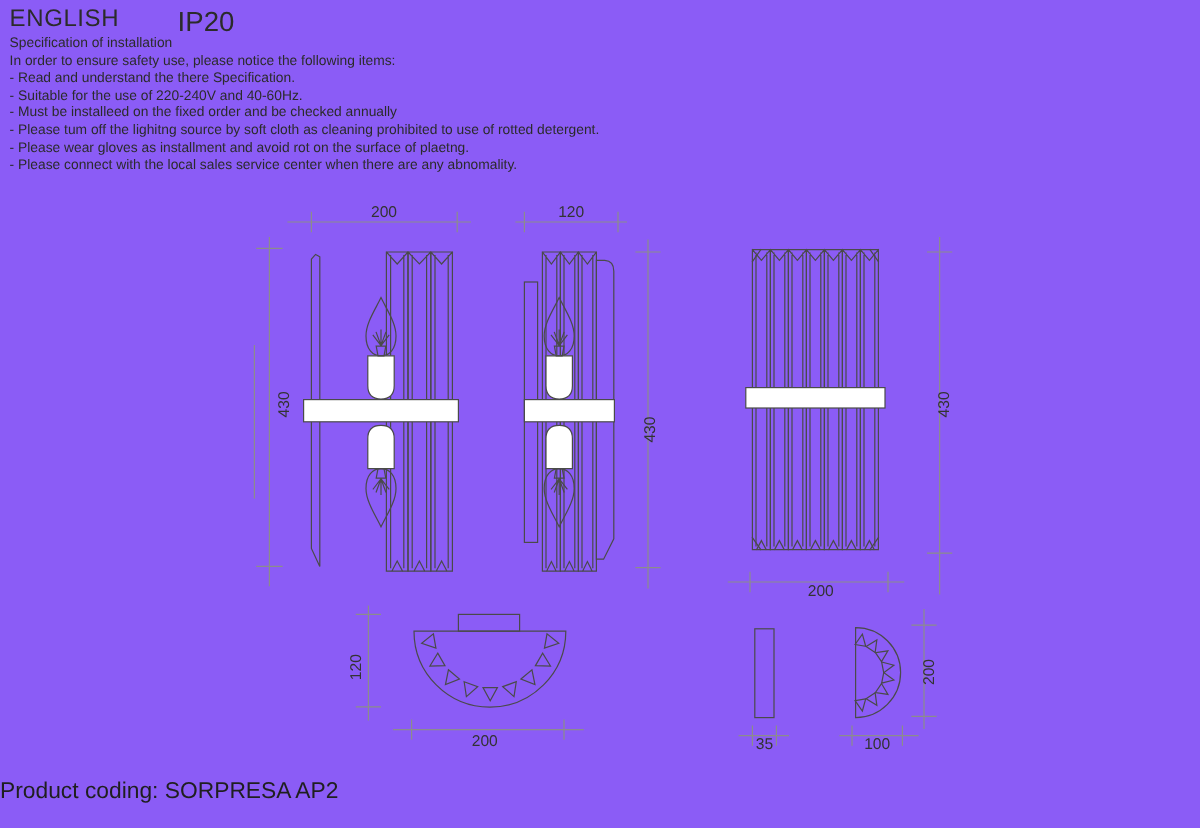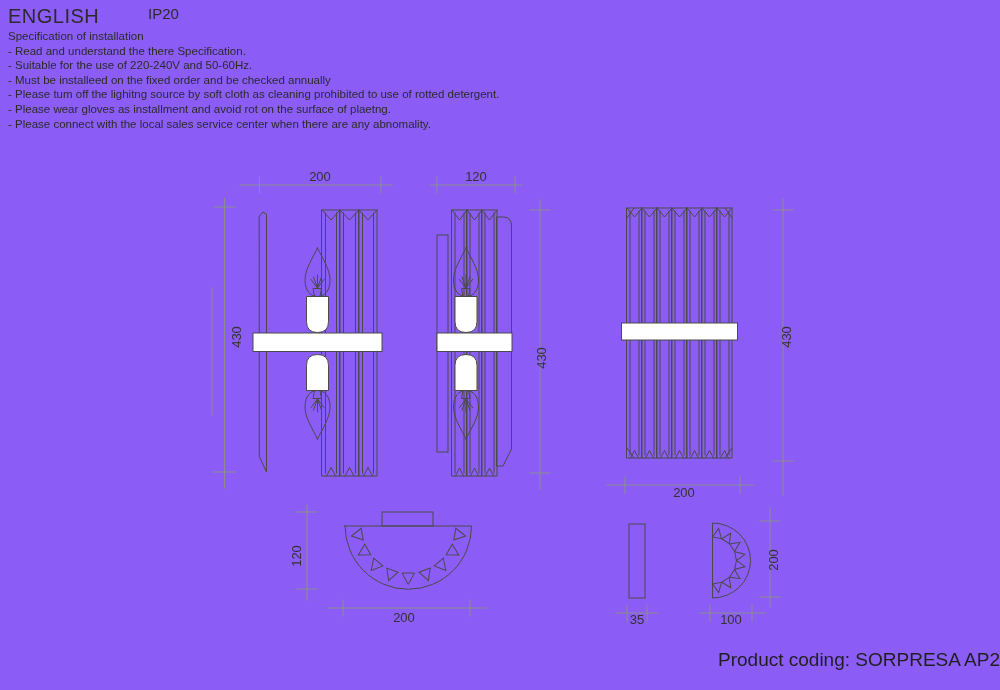--- a/index.html
+++ b/index.html
@@ -1,39 +1,40 @@
 <!DOCTYPE html>
 <html><head>
 <meta charset="utf-8">
 <style>
   html,body{margin:0;padding:0;background:#fff;}
   .page{position:relative;width:1000px;height:690px;background:#8b5cf6;overflow:hidden;
         font-family:"Liberation Sans",sans-serif;color:#2b2b2b;}
   .hdr-lang{position:absolute;left:8px;top:5px;font-size:20px;letter-spacing:.5px;}
-  .hdr-ip{position:absolute;left:148px;top:5px;font-size:15px;}
+  .hdr-ip{position:absolute;left:148px;top:5px;font-size:23px;}
   .spec{position:absolute;left:8px;top:29px;font-size:11.5px;line-height:14.6px;white-space:nowrap;}
   .drawing-svg{position:absolute;left:0;top:0;width:1000px;height:690px;}
   .ln{stroke:#4a4a4a;fill:none;stroke-width:1;stroke-linecap:square;}
   .lnw{stroke:#4a4a4a;fill:#ffffff;stroke-width:1;}
   .dim{stroke:#8c8c8c;fill:none;stroke-width:1;stroke-linecap:square;}
   .dimtxt{fill:#333;font-family:"Liberation Sans",sans-serif;font-size:13px;text-anchor:middle;}
-  .footer{position:absolute;left:0;top:649px;width:100%;text-align:right;font-size:19px;color:#1f1f1f;}
+  .footer{position:absolute;left:0;top:649px;width:100%;text-align:left;font-size:19px;color:#1f1f1f;}
 </style>
 </head>
 <body>
 
 <div class="page">
 
   <div class="hdr-lang">ENGLISH</div>
   <div class="hdr-ip">IP20</div>
 
   <div class="spec">
     <div>Specification of installation</div>
+    <div>In order to ensure safety use, please notice the following items:</div>
     <div>- Read and understand the there Specification.</div>
-    <div>- Suitable for the use of 220-240V and 50-60Hz.</div>
+    <div>- Suitable for the use of 220-240V and 40-60Hz.</div>
     <div>- Must be installeed on the fixed order and be checked annually</div>
     <div>- Please tum off the lighitng source by soft cloth as cleaning prohibited to use of rotted detergent.</div>
     <div>- Please wear gloves as installment and avoid rot on the surface of plaetng.</div>
     <div>- Please connect with the local sales service center when there are any abnomality.</div>
   </div>
 
   <svg class="drawing-svg" viewBox="0 0 1000 690">
     <defs>
       <g id="bulb-pair">
         <path class="ln" d="M317.5,248 C313,257.5 305,269 305,280 C305,291 310.5,296.5 317.5,296.5 C324.5,296.5 330,291 330,280 C330,269 322,257.5 317.5,248 Z"></path>

